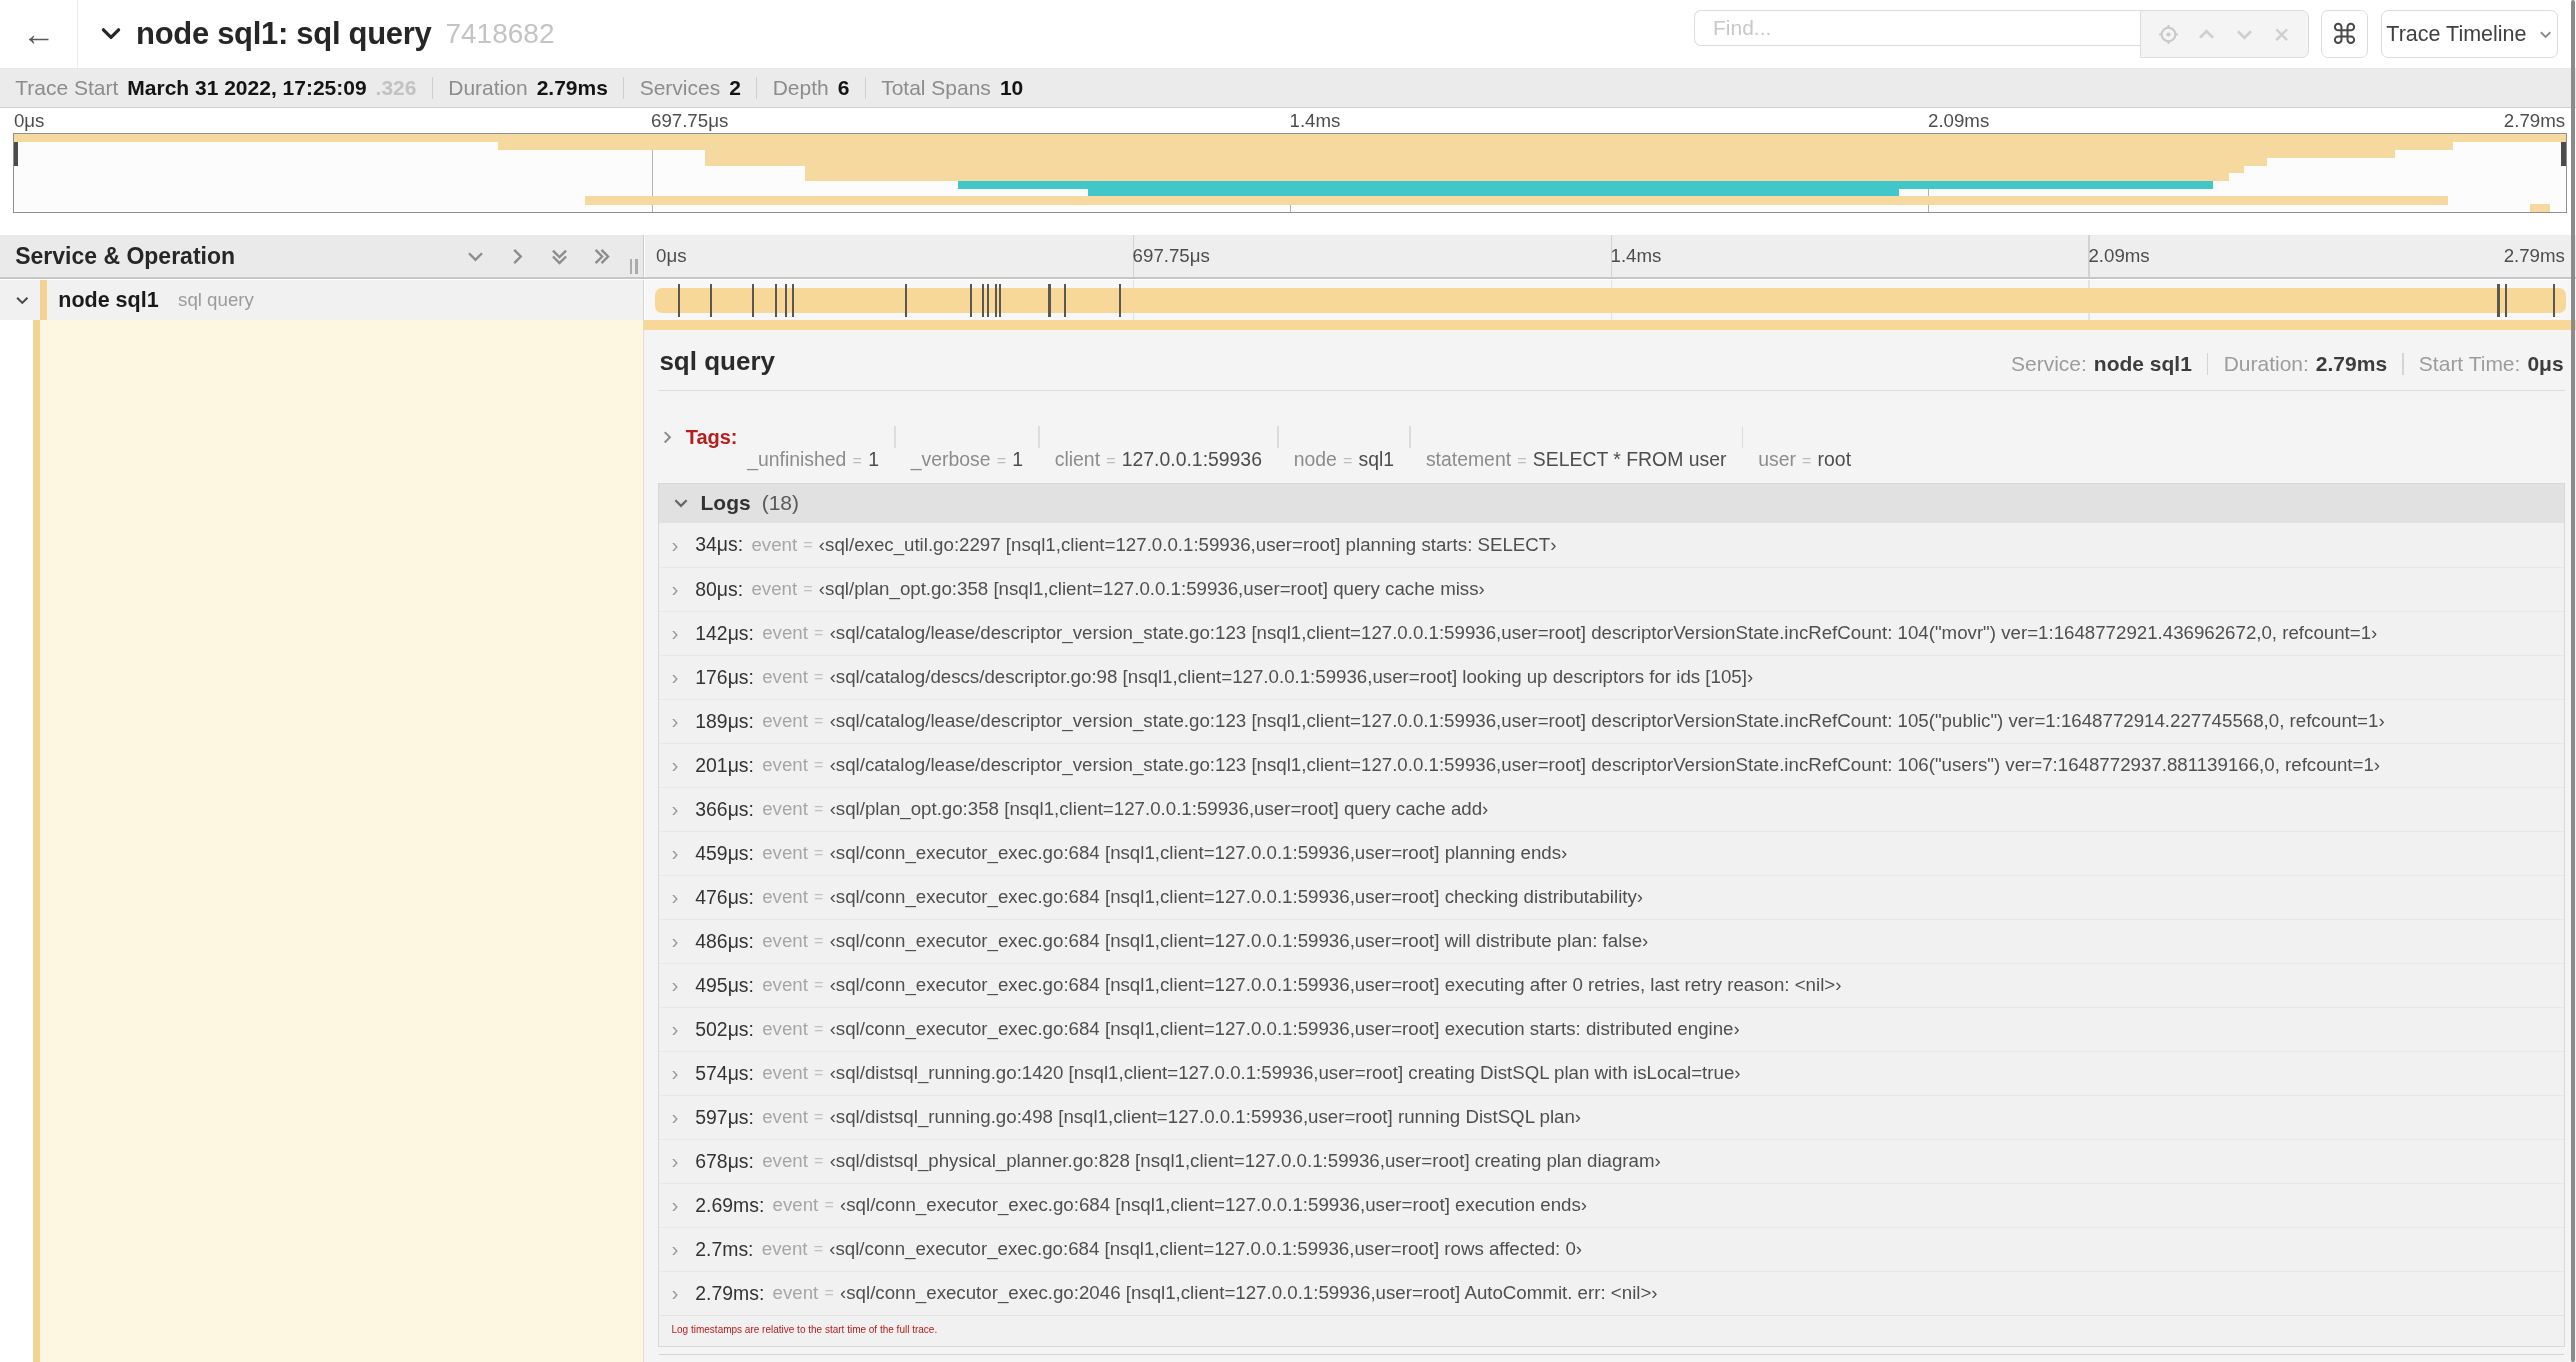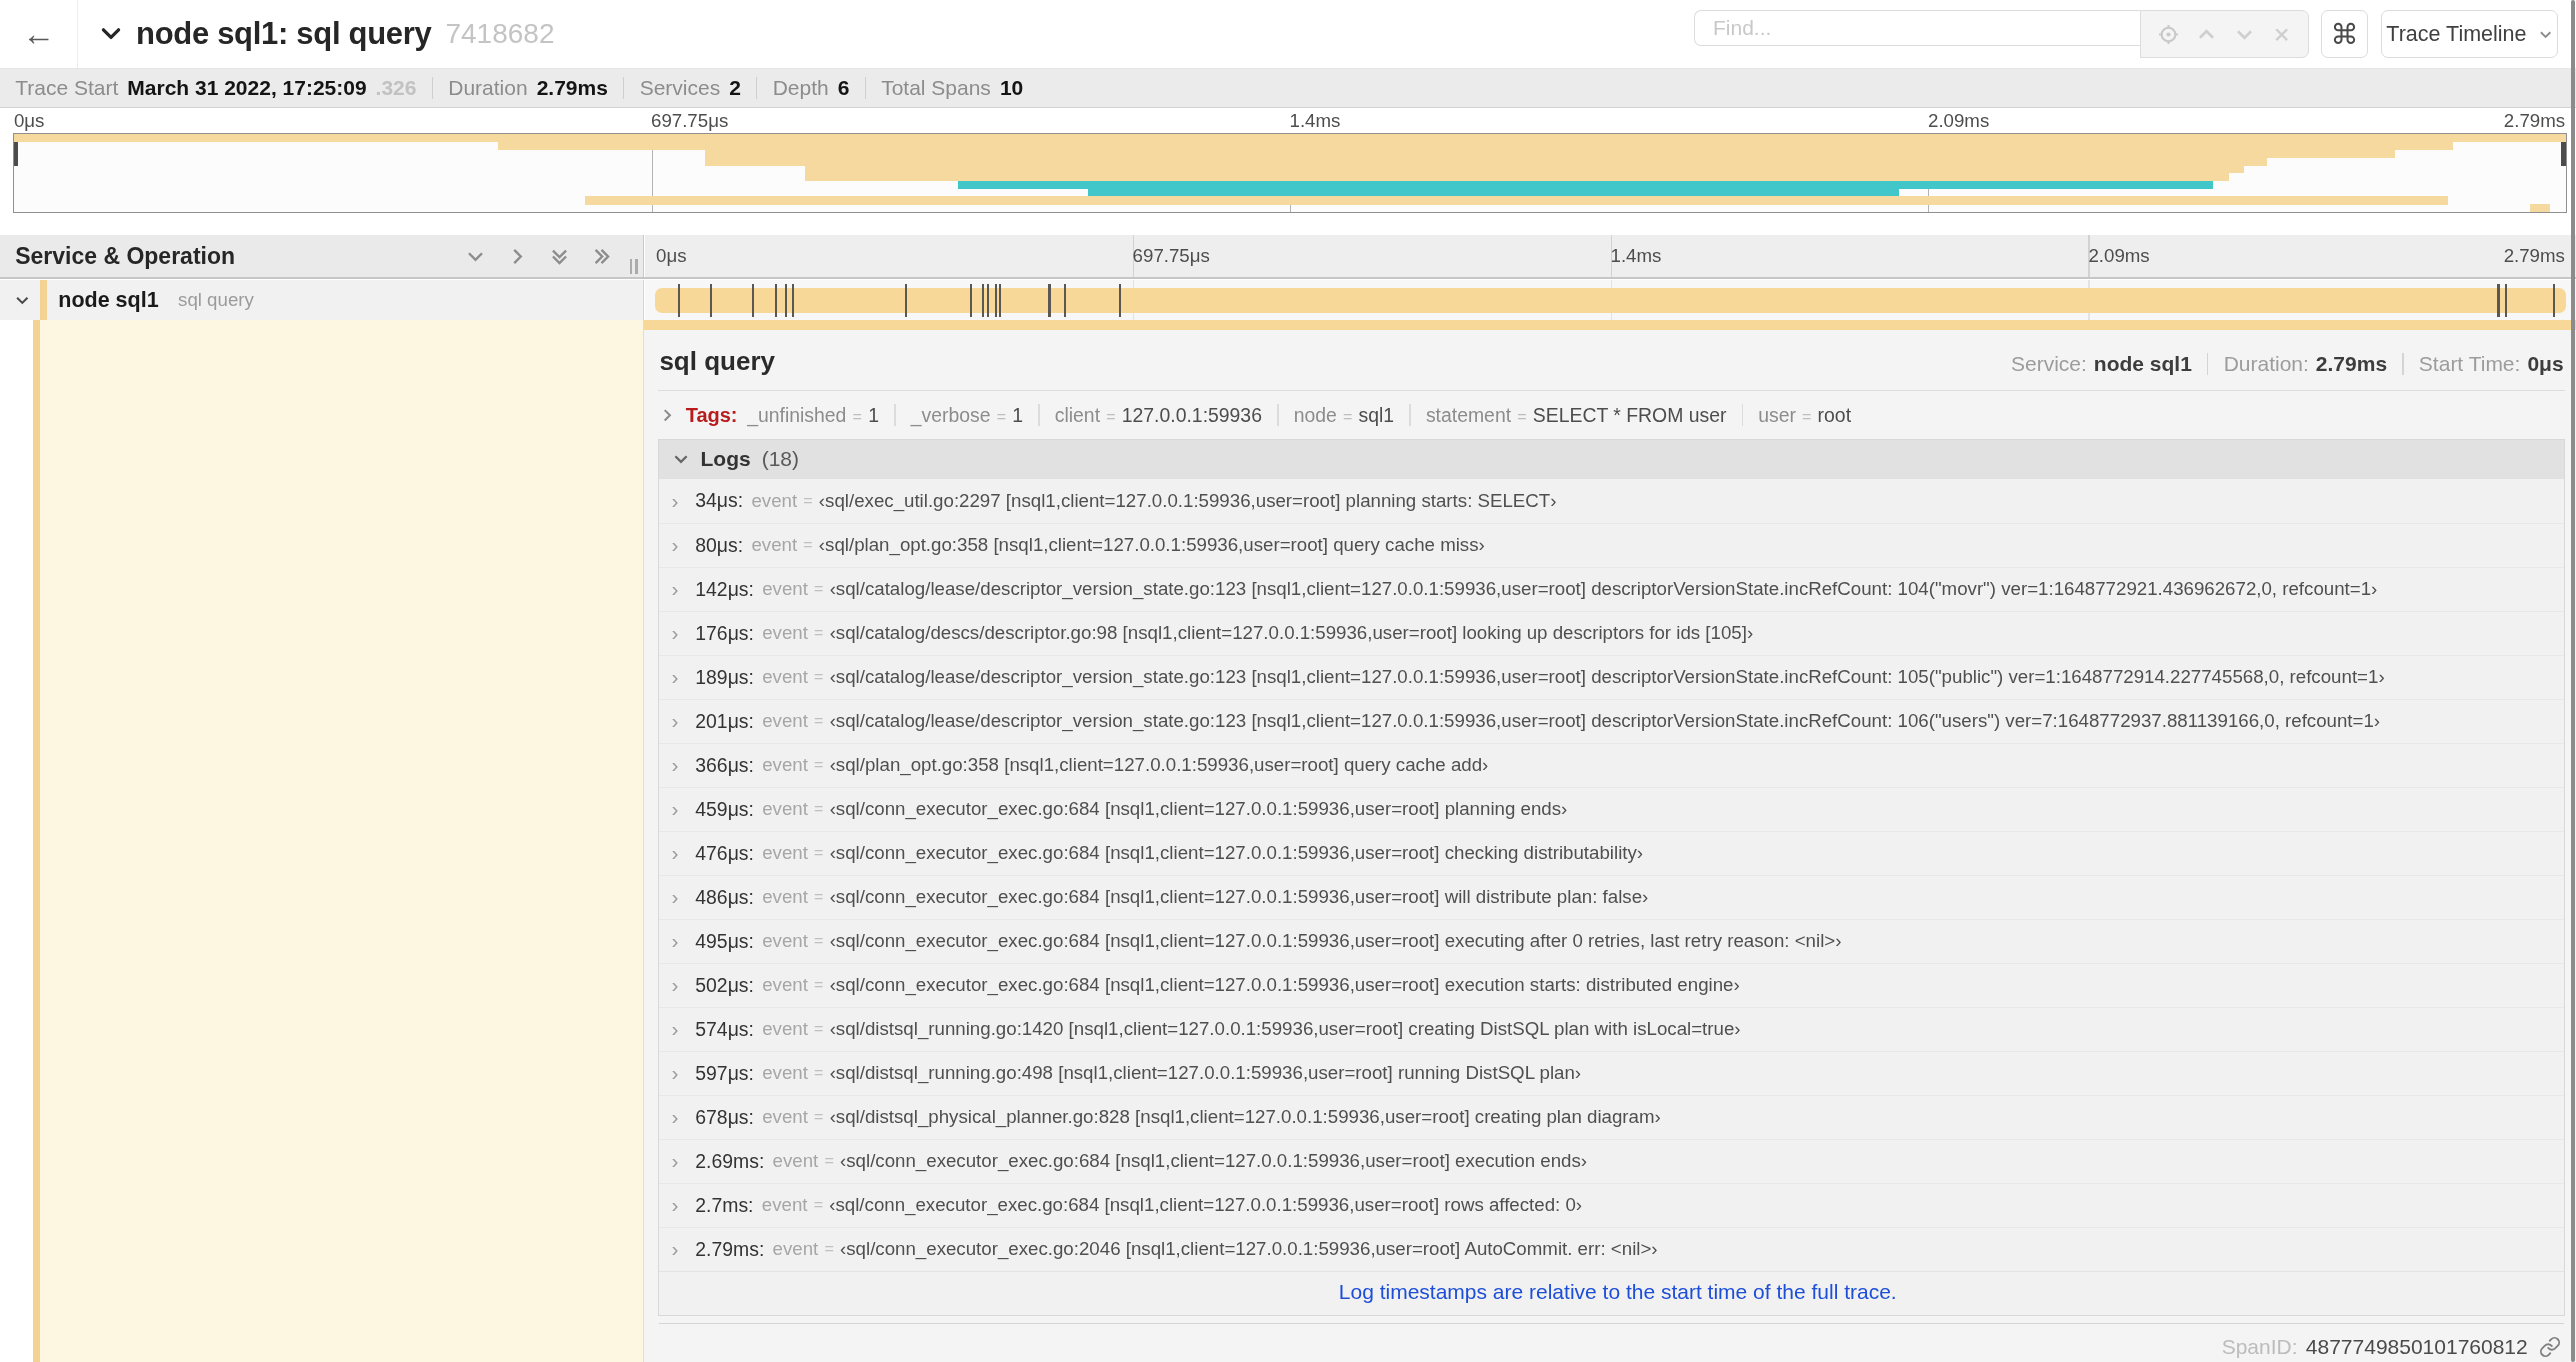--- a/index.html
+++ b/index.html
@@ -89,39 +89,39 @@
   .d-titlebar { display:flex; justify-content:space-between; align-items:flex-end;
     padding:16.6px 1.4px 12.5px 1.4px; border-bottom:1.4px solid #dcdcdc; }
   .d-title { font-size:26px; font-weight:700; color:#2b2b2b; }
   .d-meta { display:flex; align-items:baseline; gap:15.2px; font-size:21px; padding-bottom:1.4px; }
   .meta-label { color:#9c9c9c; }
   .meta-value { color:#3d3d3d; font-weight:700; margin-left:7px; }
   .meta-sep { width:1.4px; height:22px; background:#d4d4d4; align-self:center; }
   .d-tags { display:flex; align-items:center; padding:13px 1.4px 11.8px 1.4px; font-size:19.4px; cursor:pointer; }
   .tags-label { font-size:20px; font-weight:700; color:#b91c1c; margin:0 9.7px 0 9.7px;text-align:center; }
   .tag-item { display:flex; align-items:baseline; white-space:nowrap; }
-  .tag-key { color:#8c8c8c; }
+  .tag-key { color:#8c8c8c;margin-top:44px; }
   .tag-eq { color:#bdbdbd; font-size:16px; margin:0 6.2px; }
   .tag-value { color:#4d4d4d; }
   .tag-sep { width:1.4px; height:22px; background:#dcdcdc; margin:0 15.2px; align-self:center; }
 
   .logs-block { border:1.4px solid #d8d8d8; background:#f1f1f1; }
   .logs-head { background:#e1e1e1; height:39px; display:flex; align-items:center; gap:11px;
     padding-left:12.5px; cursor:pointer; }
   .logs-label { font-size:21px; font-weight:700; color:#333; }
   .logs-count { font-size:21px; color:#595959; }
   .log-row { display:flex; align-items:center; height:44px; padding-left:12.5px;
     border-top:1.4px solid rgba(0,0,0,0.035); cursor:pointer; white-space:nowrap; overflow:hidden; }
   .log-row:first-child { border-top:none; }
   .log-chev { color:#9a9a9a; font-size:21px; width:21px; flex:none; }
   .log-time { font-size:19.4px; font-weight:400; color:#333; margin:0 8.3px 0 2.8px; flex:none; }
   .log-field { font-size:18.7px; color:#a6a6a6; flex:none; }
   .log-eq { font-size:16px; color:#c0c0c0; margin:0 6.2px; flex:none; }
   .log-value { font-size:18.7px; color:#4f4f4f; overflow:hidden; text-overflow:clip; }
-  .logs-note { border-top:1.4px solid #e3e3e3; padding:8.3px 0 11px 12.5px; font-size:21px; color:#1d4ed8;text-align:center; }
+  .logs-note { border-top:1.4px solid #e3e3e3; padding:8.3px 0 11px 12.5px; font-size:10px; color:#b91c1c; }
 
   .card-end { border-bottom:1.4px solid #d4d4d4; margin:7px 1.4px 0 1.4px; }
   .spanid-row { display:flex; justify-content:flex-end; align-items:center; gap:8.3px;
     padding:11px 4.2px 0 0; font-size:21px; }
   .spanid-label { color:#bcbcbc; }
   .spanid-value { color:#4a4a4a; }
   .link-icon { display:flex; align-items:center; cursor:pointer; margin-left:2.8px; }
 
   .scrollbar { position:absolute; right:0.7px; top:0; width:4.8px; height:100%; background:#8b8b8b;
     border-radius:2.8px; z-index:9; }

